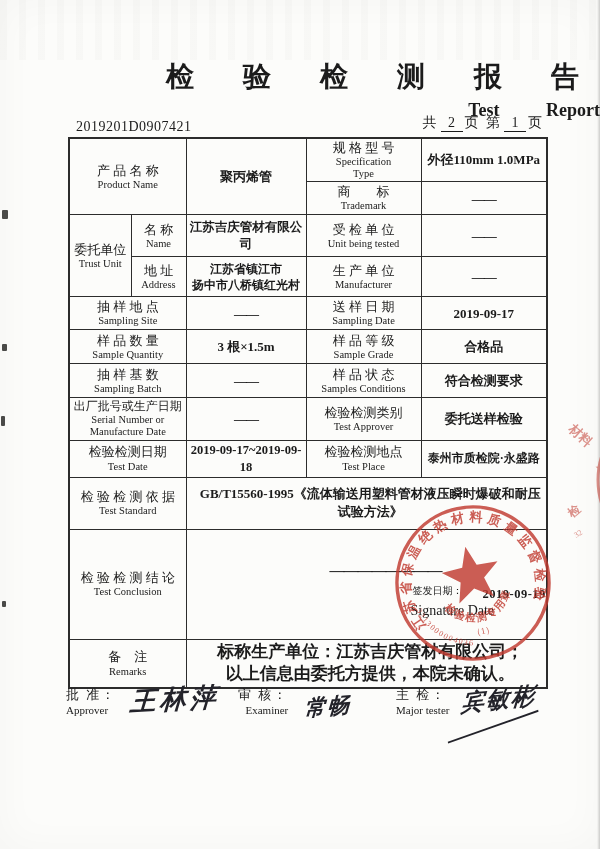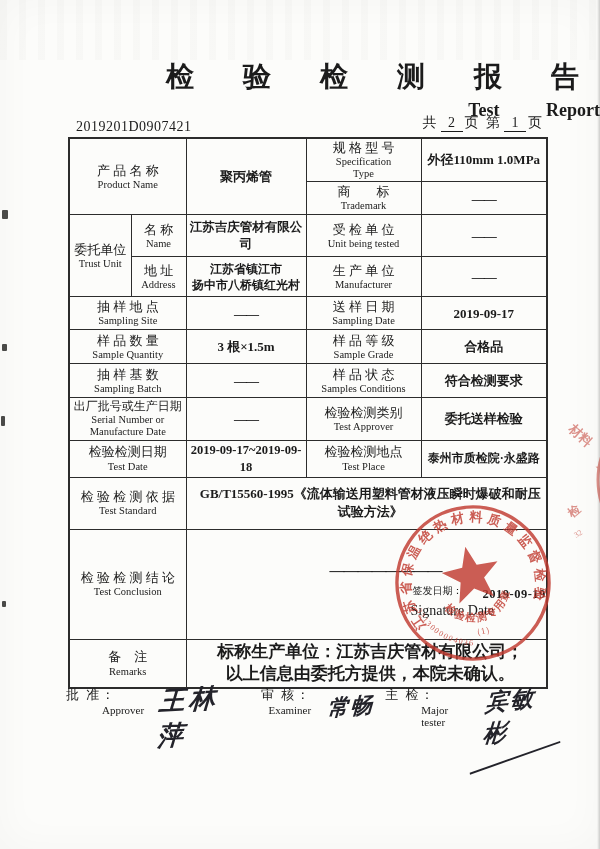--- a/index.html
+++ b/index.html
@@ -35,21 +35,21 @@
   .sign-date-val{position:absolute;left:296px;top:57px;font-size:12.5px;font-weight:bold;letter-spacing:0.5px;}
 
   .stamp{position:absolute;left:388px;top:498px;width:170px;height:170px;transform:rotate(-12deg);opacity:0.82;z-index:3;pointer-events:none;}
   .stamp text{fill:#c13b30;font-family:"Liberation Serif","DejaVu Serif",serif;}
   .edge-stamp{position:absolute;left:550px;top:392px;width:50px;height:180px;opacity:0.55;z-index:2;pointer-events:none;}
   .edge-stamp text{fill:#c13b30;}
 
   .sign-row{position:absolute;left:66px;top:686px;width:490px;display:flex;z-index:4;}
   .sign-group{display:flex;align-items:flex-start;}
   .sign-label .cn{font-size:13px;letter-spacing:2px;white-space:nowrap;}
-  .sign-label .en{font-size:11px;margin-left:36px;}
+  .sign-label .en{font-size:11px;}
   .handwriting{font-style:italic;font-weight:bold;color:#23232a;}
   .hw1{font-size:26px;transform:rotate(-3deg) skewX(-6deg);margin:-4px 0 0 14px;letter-spacing:4px;}
   .hw2{font-size:22px;transform:rotate(-5deg) skewX(-8deg);margin:6px 0 0 16px;letter-spacing:1px;}
   .hw3{position:relative;font-size:23px;transform:rotate(-6deg) skewX(-10deg);margin:-2px 0 0 12px;letter-spacing:2px;}
   .hw3::after{content:"";position:absolute;left:-12px;bottom:-12px;width:92px;height:2px;background:#23232a;transform:rotate(-14deg);}
   .g1{width:172px;}
   .g2{width:158px;text-align:right;}
 </style>
 </head>
 <body>

